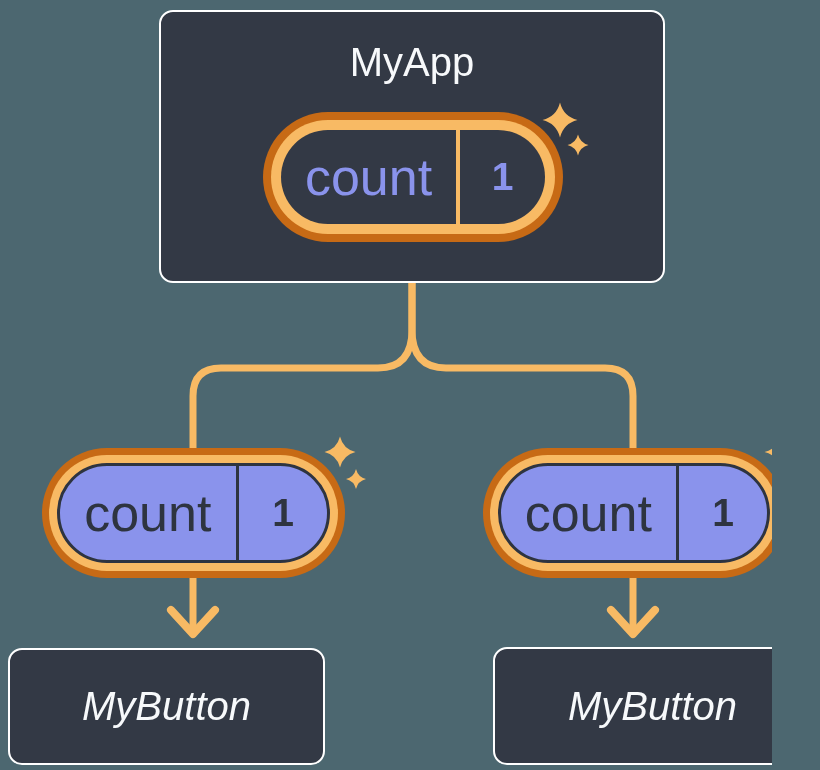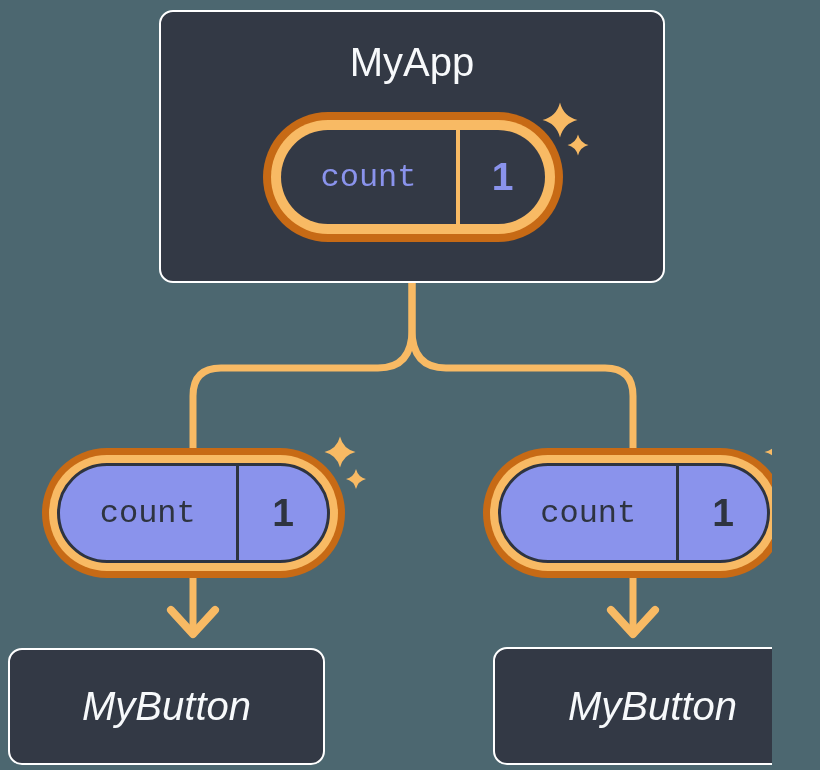--- a/index.html
+++ b/index.html
@@ -33,21 +33,21 @@
   .pill{
     position:absolute;box-sizing:border-box;z-index:2;
     height:130px;background:#C76A15;border-radius:999px;
   }
   .pill-mid{height:100%;box-sizing:border-box;background:#F8BA64;border-radius:999px;}
   .pill-inner{
     height:100%;box-sizing:border-box;border-radius:999px;
     display:flex;align-items:stretch;overflow:hidden;
   }
   .cell{display:flex;align-items:center;justify-content:center;}
-  .cell-name{flex:1;font-size:32px;font-family:Liberation Mono, monospace;}
+  .cell-name{flex:1;font-size:52px;}
   .cell-value{font-size:39px;font-weight:700;}
 
   
   .pill-state{left:102px;top:100px;width:300px;padding:8px;}
   .pill-state .pill-mid{padding:10px;}
   .pill-state .pill-inner{background:#333945;}
   .pill-state .cell{color:#8A93EC;}
   .pill-state .pill-divider{width:4px;background:#F8BA64;}
   .pill-state .cell-value{width:85px;}
 

